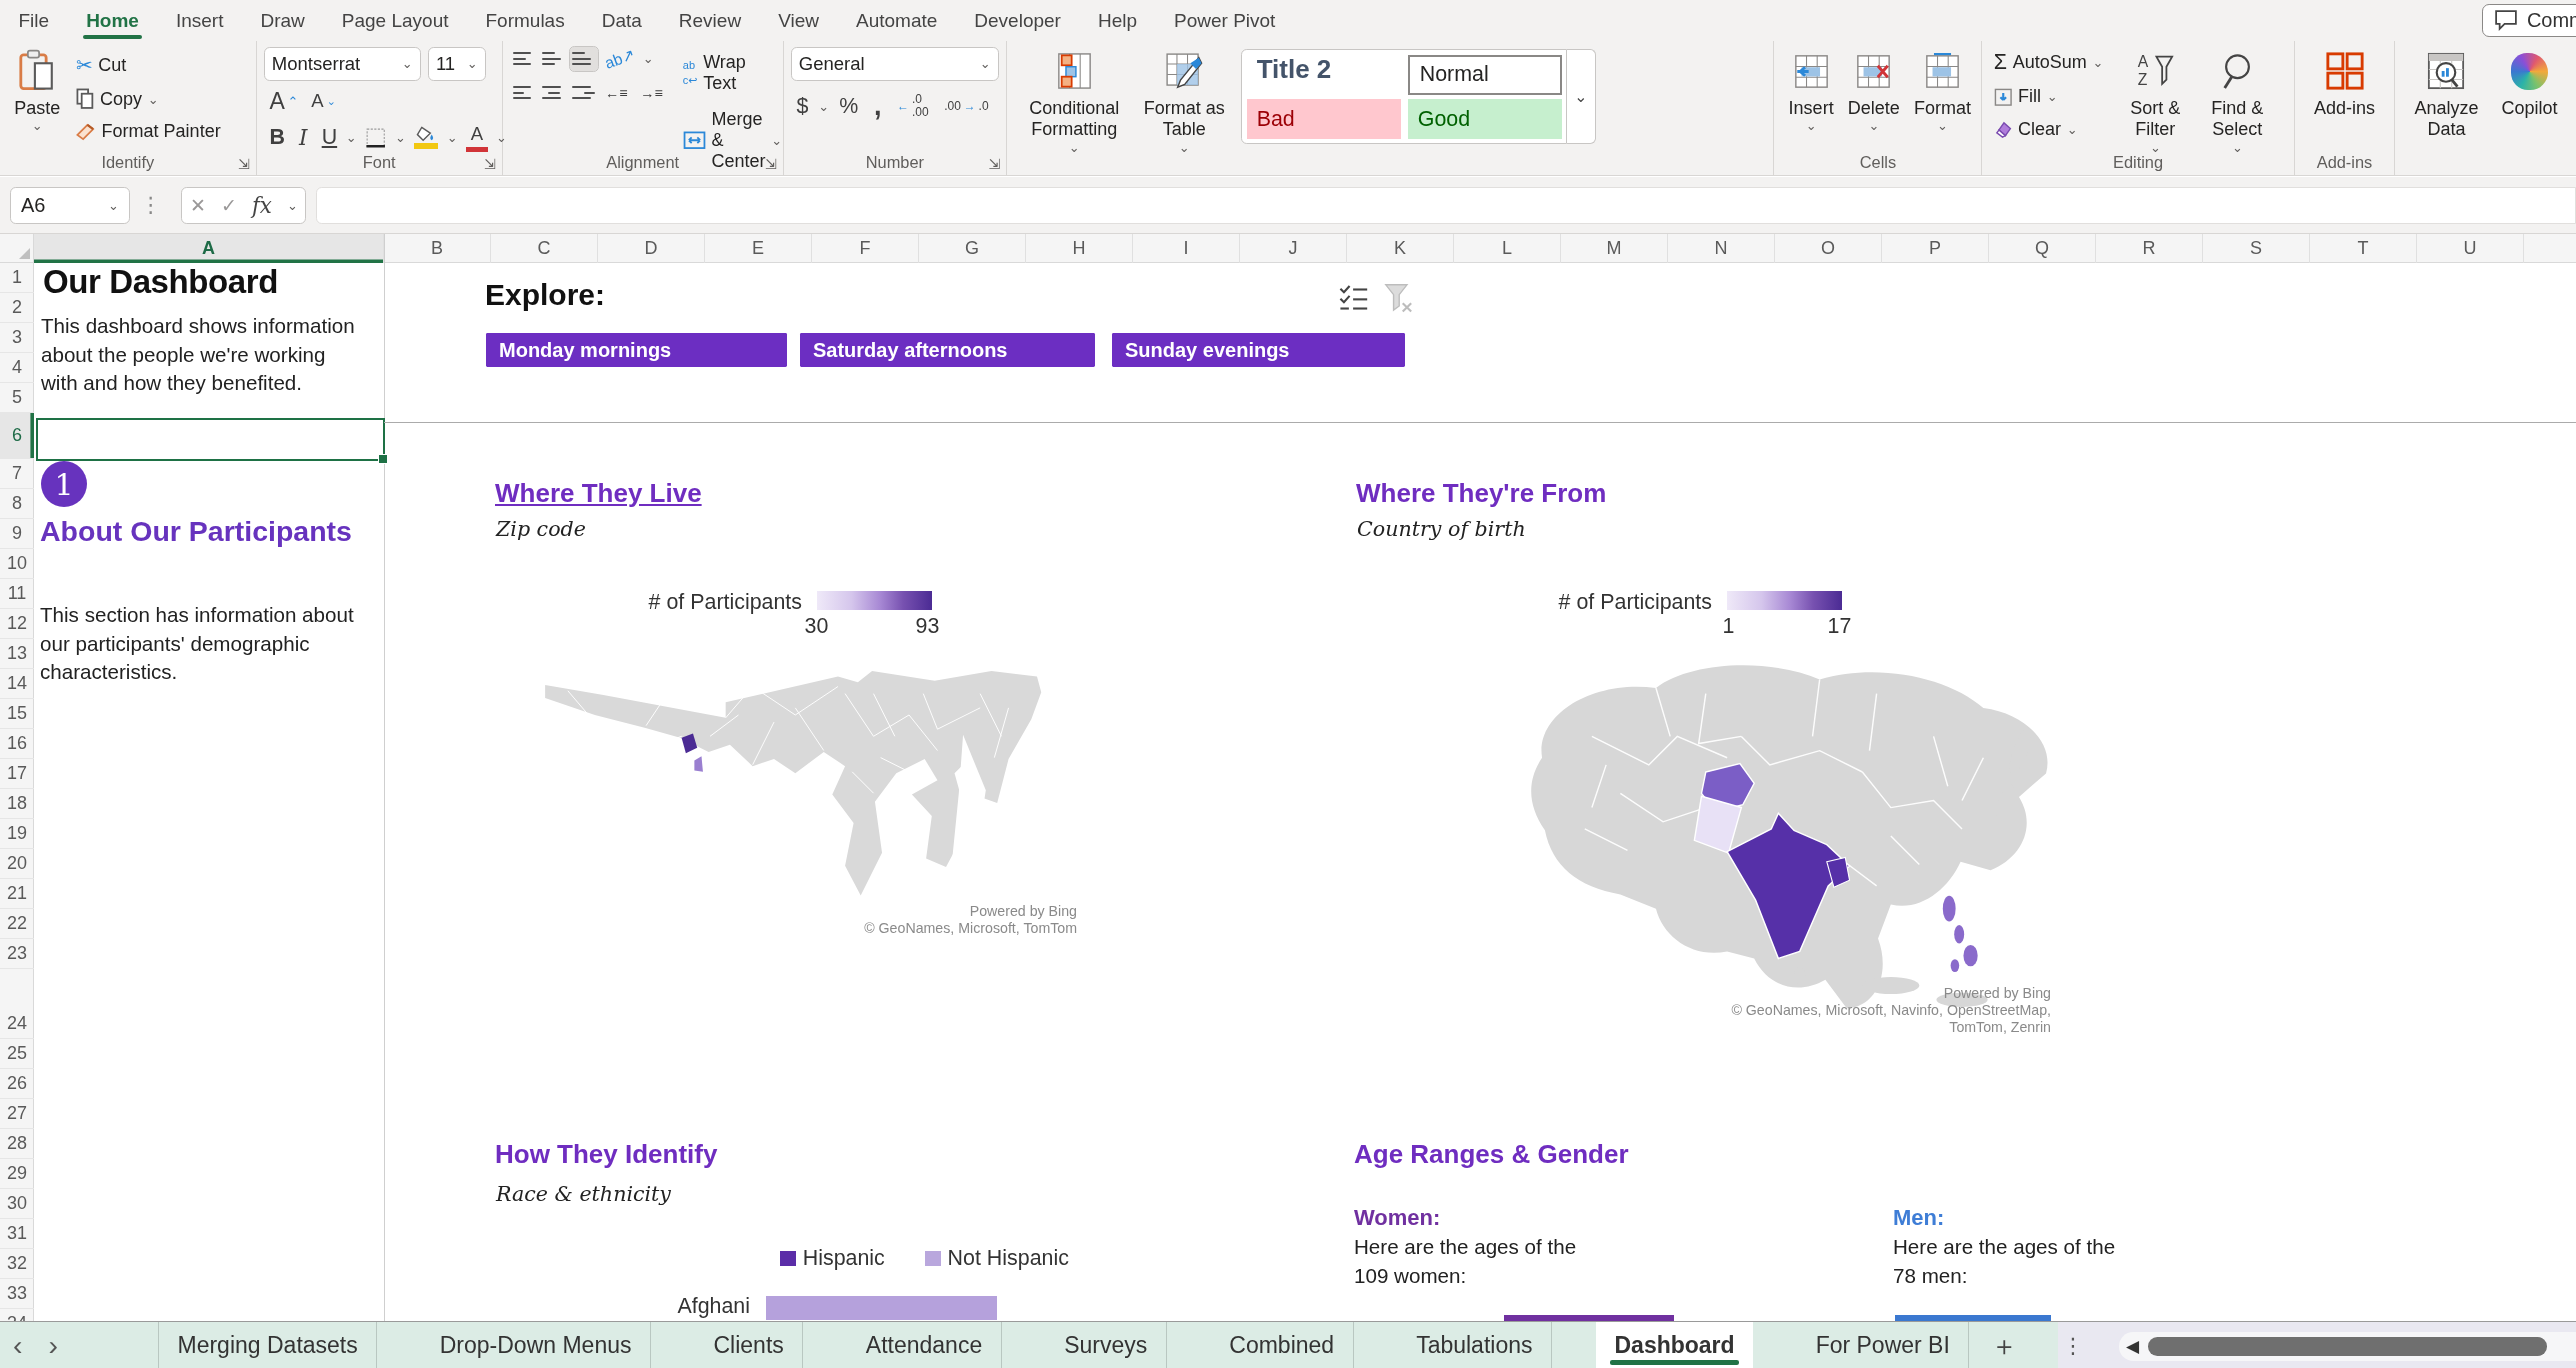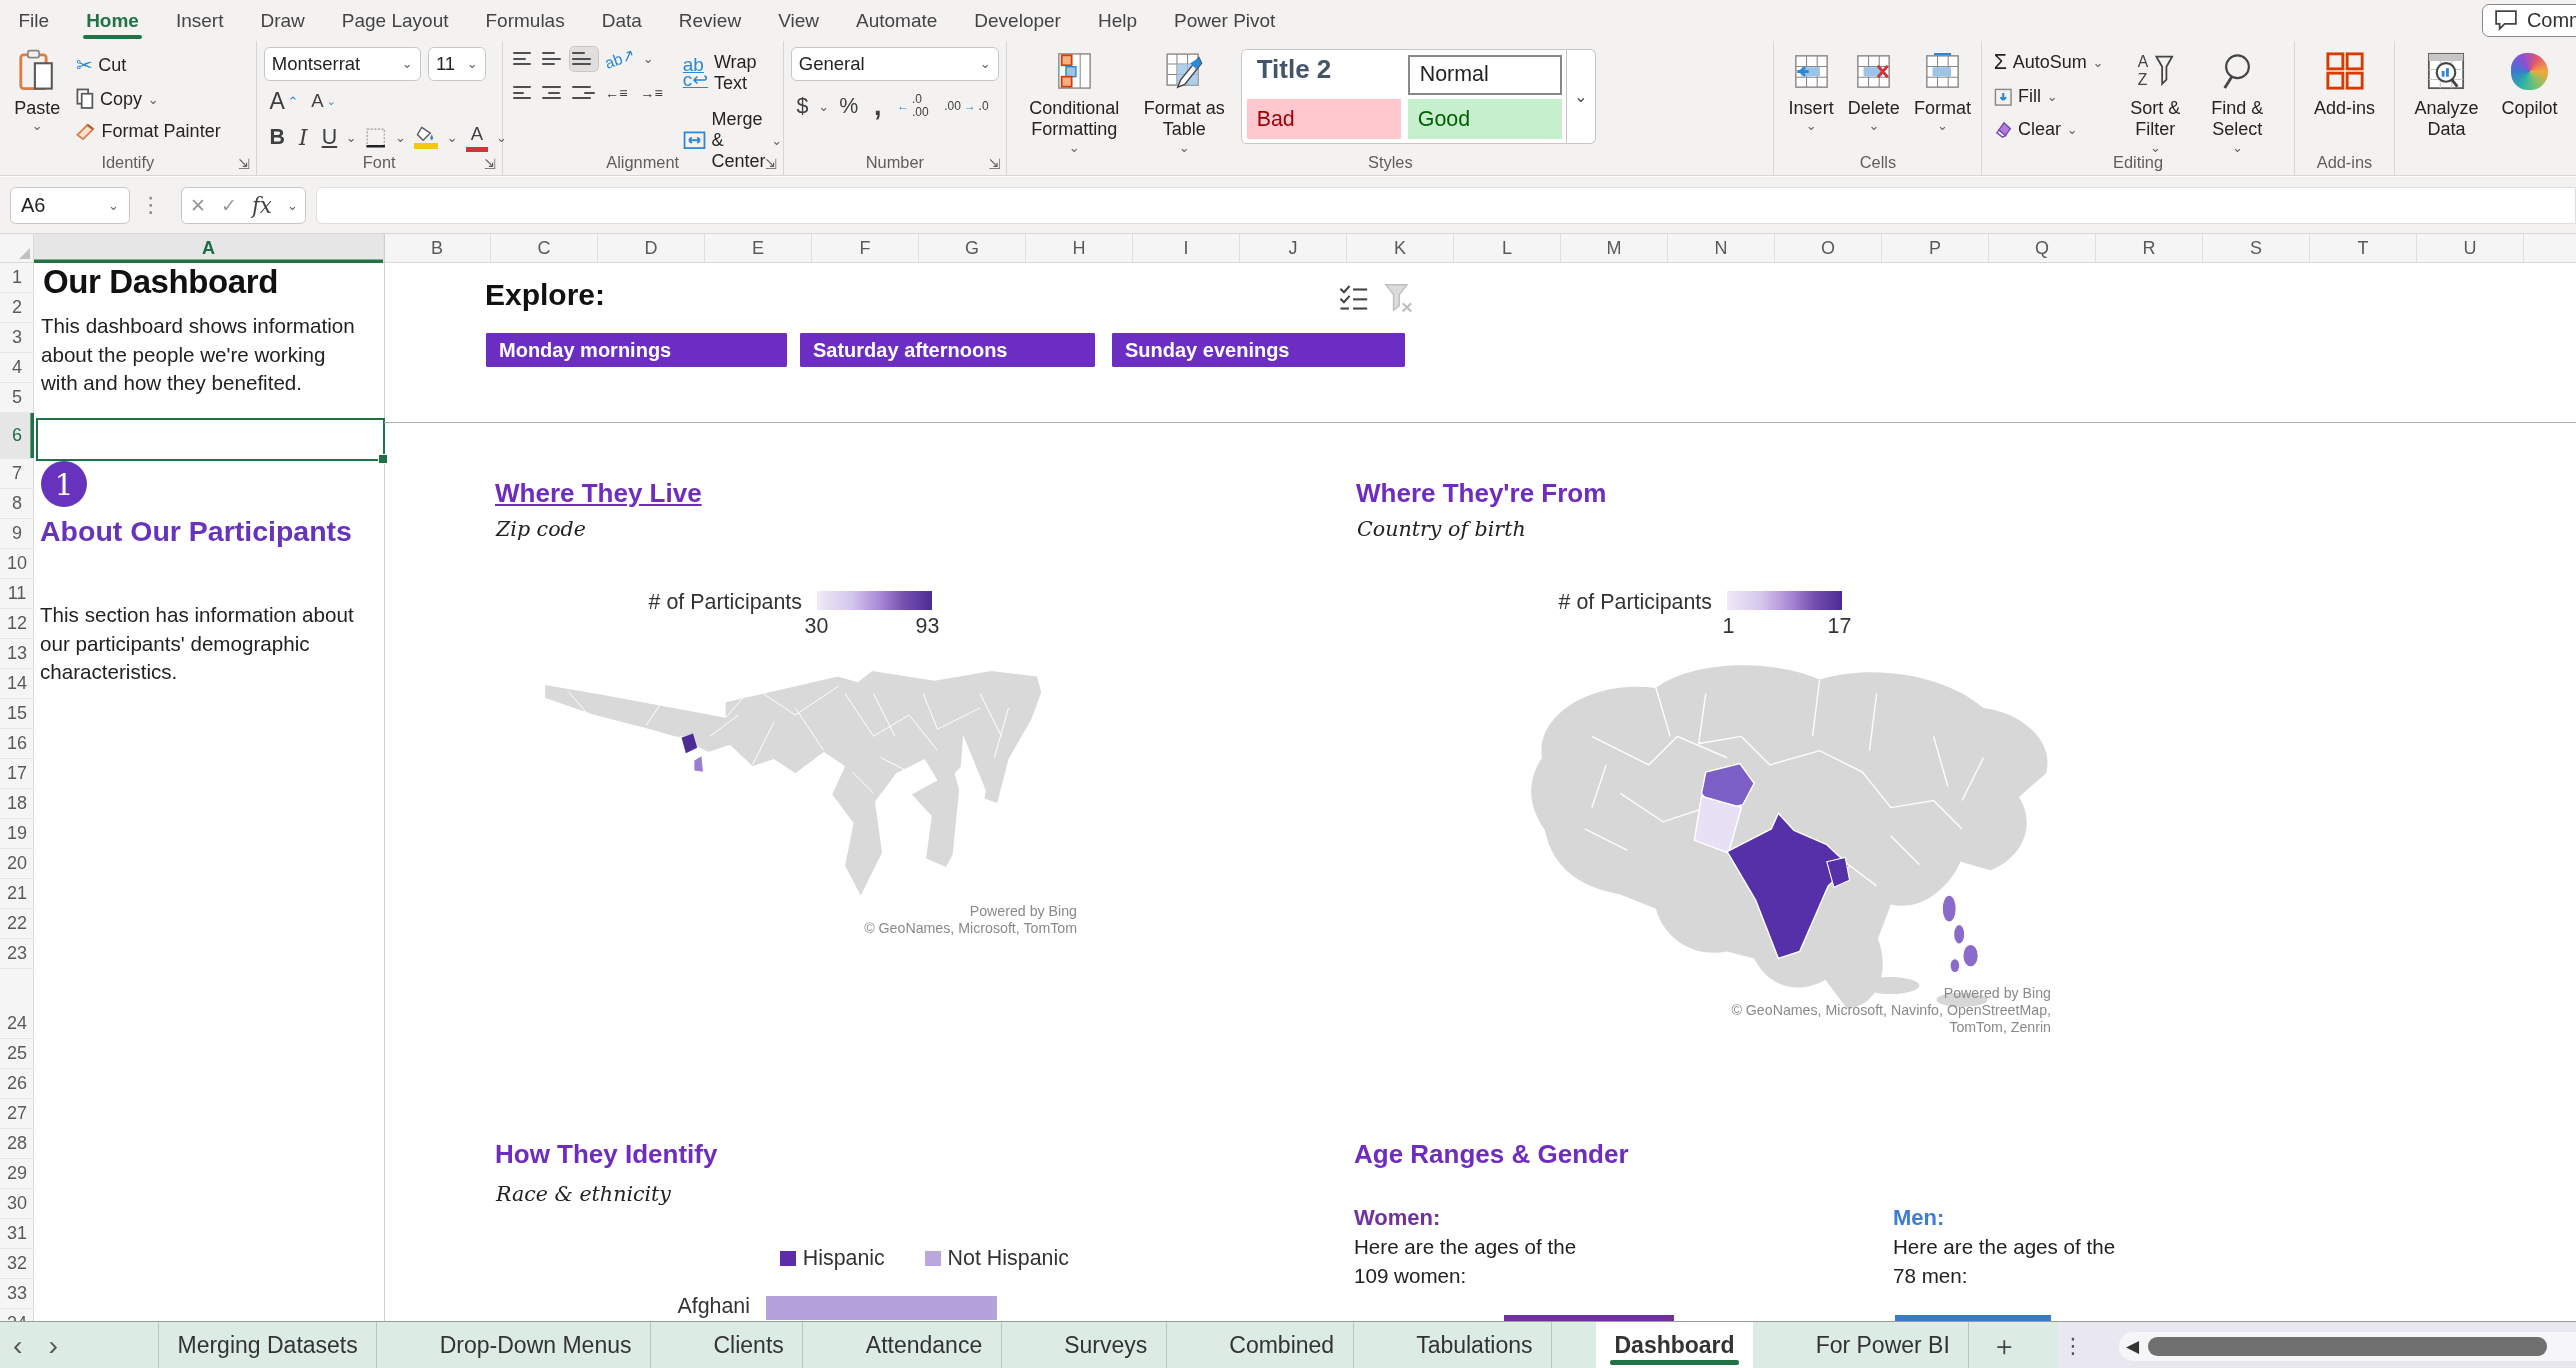--- a/index.html
+++ b/index.html
@@ -253,21 +253,21 @@
             <i style="width:18.5px"></i>
             <i style="width:11.4px; margin-left:auto;"></i>
             <i style="width:18.5px"></i>
           </span>
         <span class="glyphbtn" style="font-size:14.2px;">←≡</span>
         <span class="glyphbtn" style="font-size:14.2px;">→≡</span>
       </div>
     </div>
     <div class="col" style="margin-left:10px; gap:11.4px; padding-top:2.8px;">
       <div class="smallbtn">
-        <span style="color:#2b88d8; font-size:19px; line-height:14.2px;text-decoration:underline;">ab<br>c↩</span>
+        <span style="color:#2b88d8; font-size:11px; line-height:14.2px;">ab<br>c↩</span>
         <span>Wrap Text</span>
       </div>
       <div class="smallbtn">
         <span>
           <svg width="23" height="18.5" viewBox="0 0 32 26">
               <rect x="2" y="2" width="28" height="22" fill="none" stroke="#2b88d8" stroke-width="2.5"></rect>
               <path d="M8 13 h16 M8 13 l4-4 M8 13 l4 4 M24 13 l-4-4 M24 13 l-4 4" stroke="#2b88d8" stroke-width="2.5" fill="none"></path>
             </svg>
         </span>
         <span>Merge &amp; Center</span>
@@ -335,21 +335,20 @@
           </div>
           <div class="style-card bad">
             <span>Bad</span>
           </div>
           <div class="style-card good">
             <span>Good</span>
           </div>
         </div>
       <div id="gallery-arrow">⌄</div>
     </div>
-    <span class="grp-label">Styles</span>
   </div>
 
   <div class="grp" style="width:208px;" id="cells-group">
 
     <div class="bigbtn">
         <span class="ic">
           <svg width="37" height="37" viewBox="0 0 52 52">
             <rect x="4" y="4" width="44" height="44" fill="#fff" stroke="#8a8886" stroke-width="2"></rect>
             <path d="M4 19 h44 M4 34 h44 M19 4 v44 M34 4 v44" stroke="#8a8886" stroke-width="1.5"></path>
             <rect x="12" y="20" width="26" height="13" fill="#9dc3e6"></rect>

